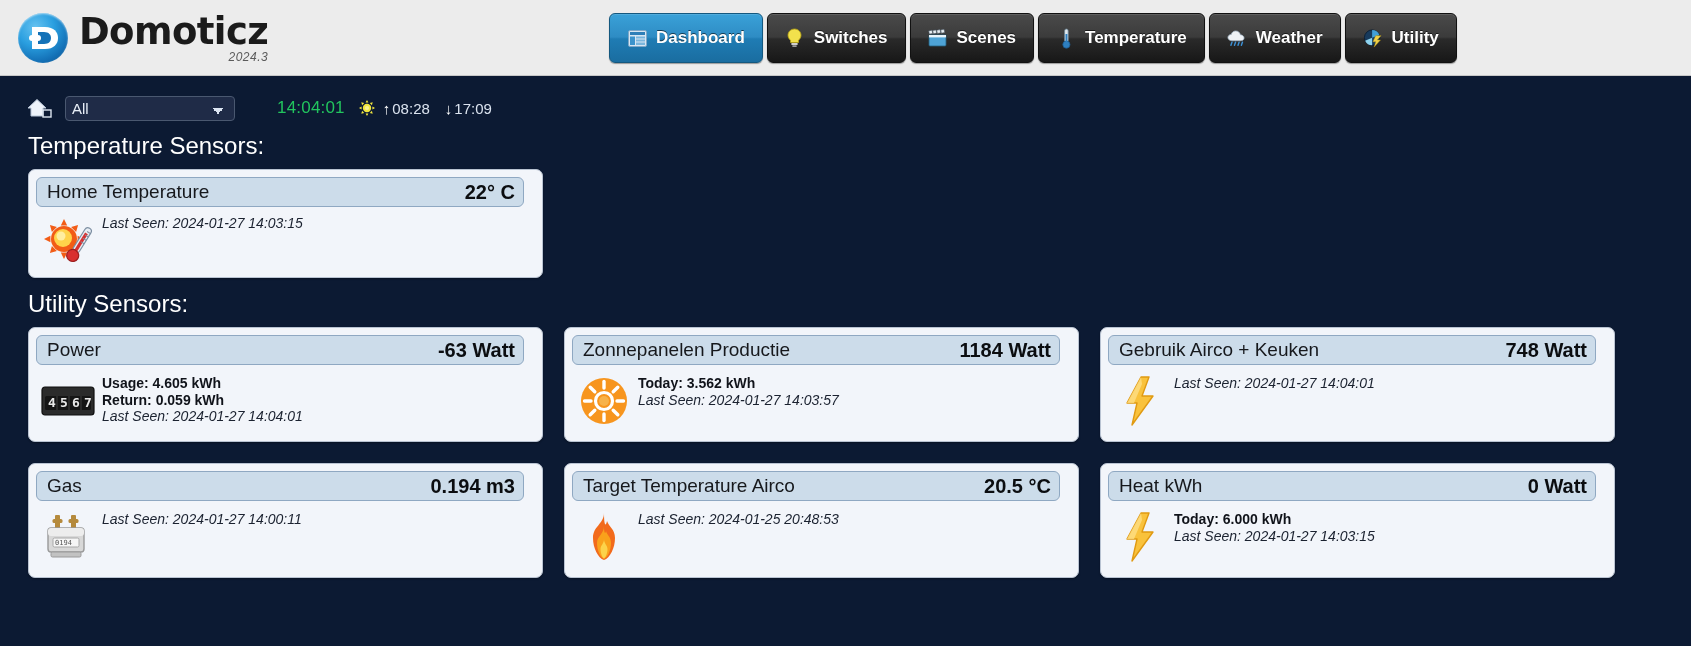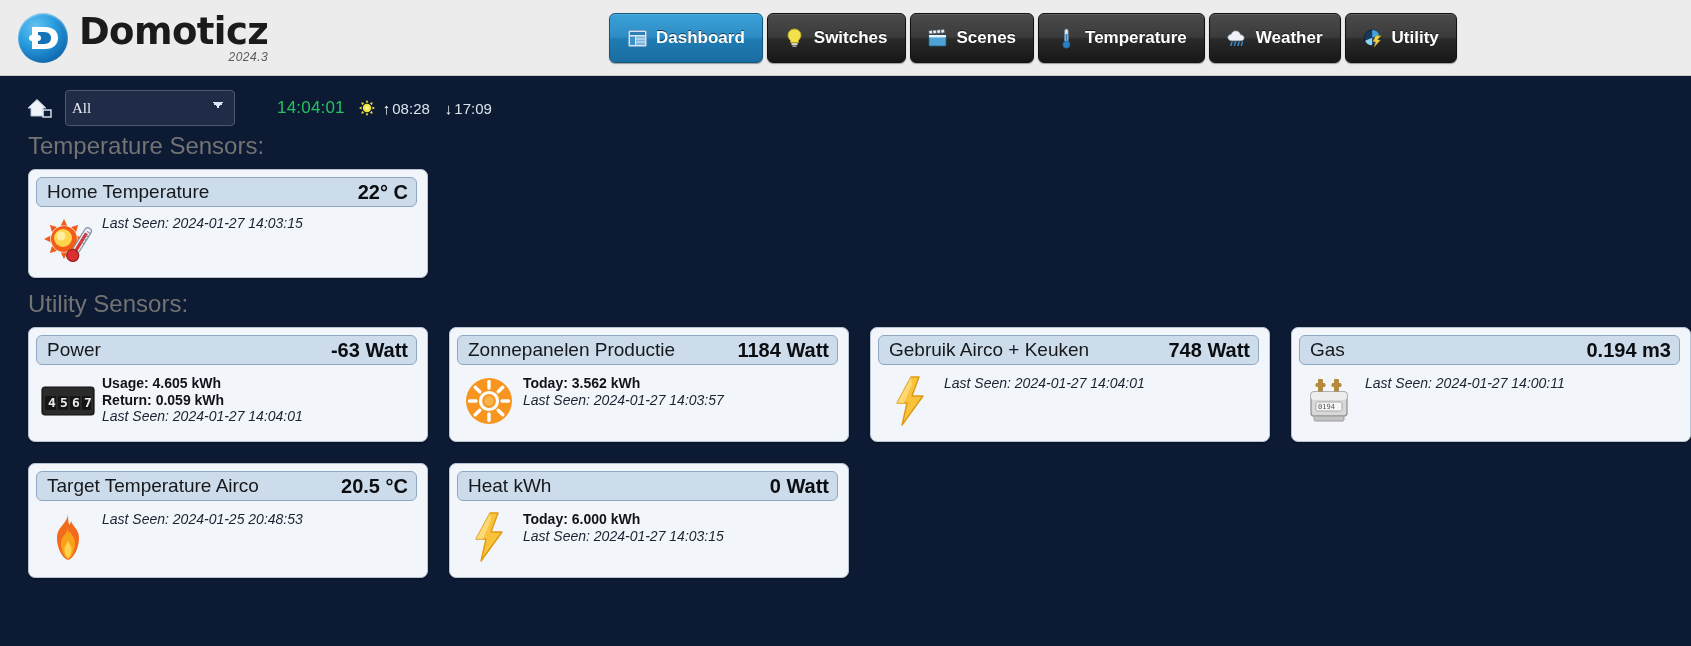--- a/index.html
+++ b/index.html
@@ -110,28 +110,28 @@
     display: flex;
     align-items: center;
     padding: 16px 0 0 26px;
     height: 48px;
     gap: 0;
   }
   .house-icon { width: 30px; height: 26px; flex: none; }
   .room-select {
     margin-left: 9px;
     width: 170px;
-    height: 36px;
+    height: 25px;
     background: #1f2b47;
     border: 1px solid #4a5870;
     border-radius: 4px;
     color: #e8eef7;
     font-size: 15px;
     padding: 0 6px;
-    font-family: Liberation Serif, serif;
+    font-family: Liberation Sans, sans-serif;
     appearance: none;
     -webkit-appearance: none;
     background-image:
       linear-gradient(45deg, transparent 50%, #dce5f2 50%),
       linear-gradient(135deg, #dce5f2 50%, transparent 50%);
     background-position:
       calc(100% - 16px) 11px,
       calc(100% - 10px) 11px;
     background-size: 6px 6px, 6px 6px;
     background-repeat: no-repeat;
@@ -150,41 +150,41 @@
     display: flex;
     align-items: center;
     gap: 3px;
   }
   .sun-times .grp { display: flex; align-items: center; gap: 2px; }
   .arrow { font-size: 15px; color: #ffffff; }
   .gap { display: inline-block; width: 9px; }
 
   
   .section-title {
-    color: #737373;
+    color: #ffffff;
     font-size: 24px;
     padding: 8px 0 9px 28px;
     font-weight: normal;
   }
   .section-title.second { padding-top: 12px; }
 
   
   .grid {
     display: flex;
     flex-wrap: wrap;
     gap: 21px 21px;
     padding-left: 28px;
   }
   .widget {
-    width: 400px;
+    width: 515px;
     background: #f2f5fa;
     border: 1px solid #b9c3d2;
     border-radius: 7px;
     box-shadow: 0 1px 2px rgba(0,0,0,.3);
-    padding: 7px 10px 8px 7px;
+    padding: 7px 18px 8px 7px;
     position: relative;
   }
   .w-head {
     background: #ccdcea;
     border: 1px solid #8fa8c2;
     border-radius: 6px;
     height: 30px;
     display: flex;
     align-items: center;
     justify-content: space-between;

